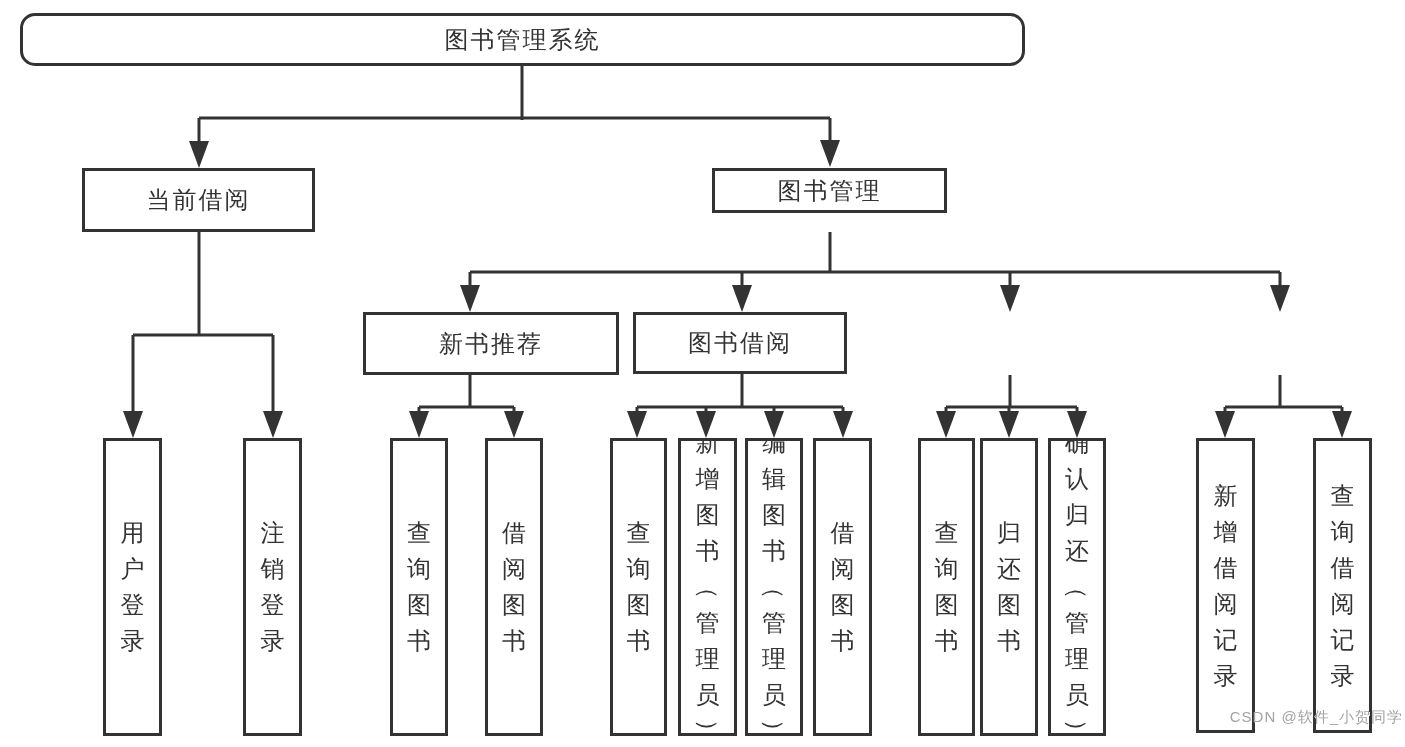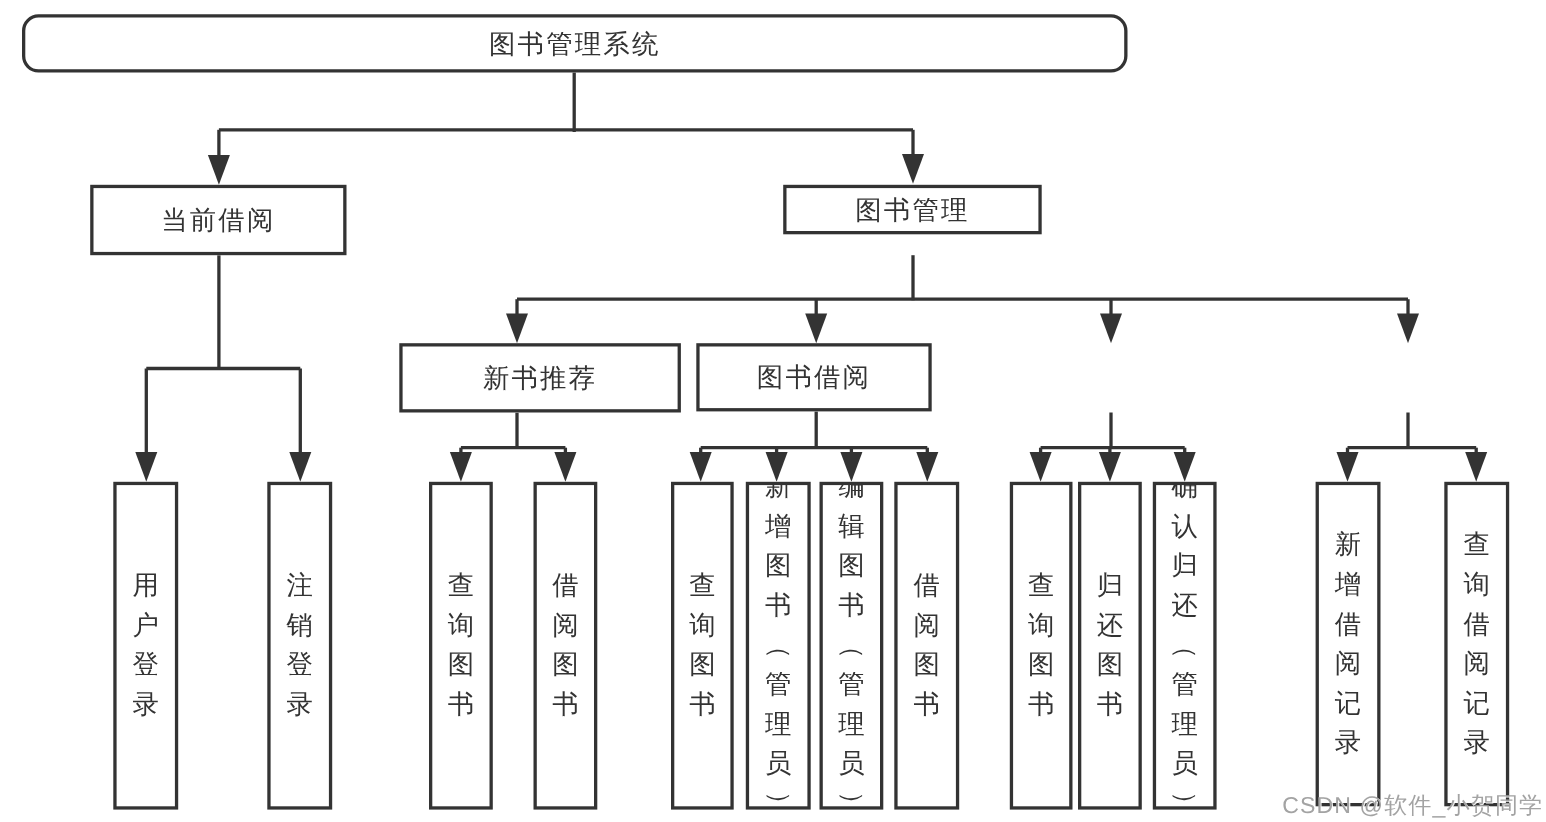--- a/index.html
+++ b/index.html
@@ -42,22 +42,22 @@
     height: 36px;
     line-height: 36px;
     width: 100%;
     text-align: center;
     font-size: 24px;
   }
   .vchar.rot { transform: rotate(90deg); }
   .watermark {
     position: absolute;
     right: 2px;
-    bottom: 1px;
-    font-size: 21px;
+    bottom: 20px;
+    font-size: 15px;
     color: #a3a3a3;
     letter-spacing: 1px;
     text-shadow: 1px 1px 0 rgba(255,255,255,0.9);
     margin-top: 32px;
   }
 </style>
 </head>
 <body>
 
 <div id="canvas">

